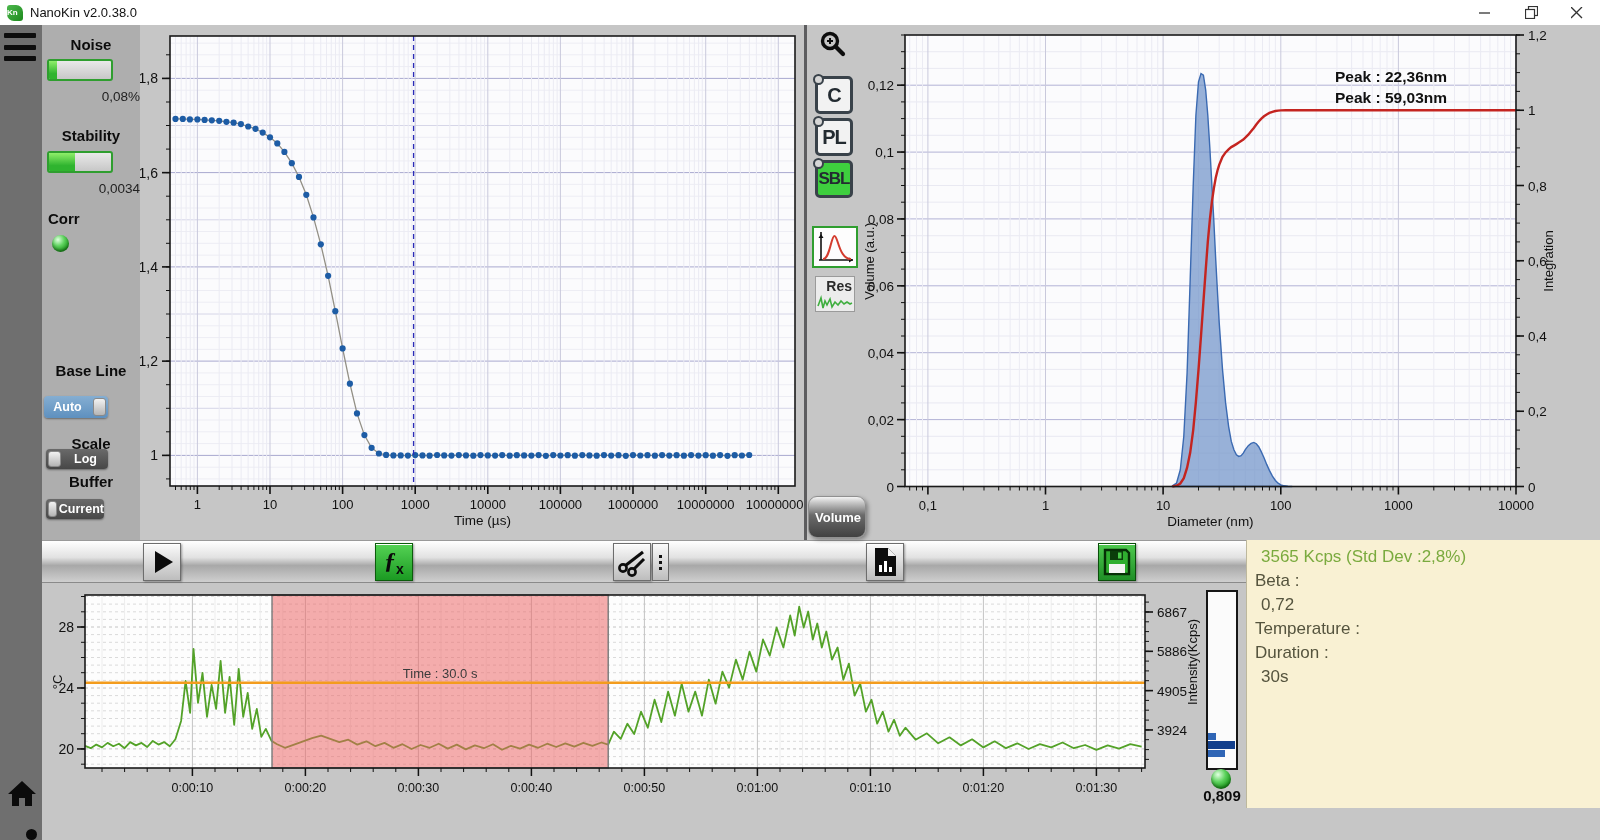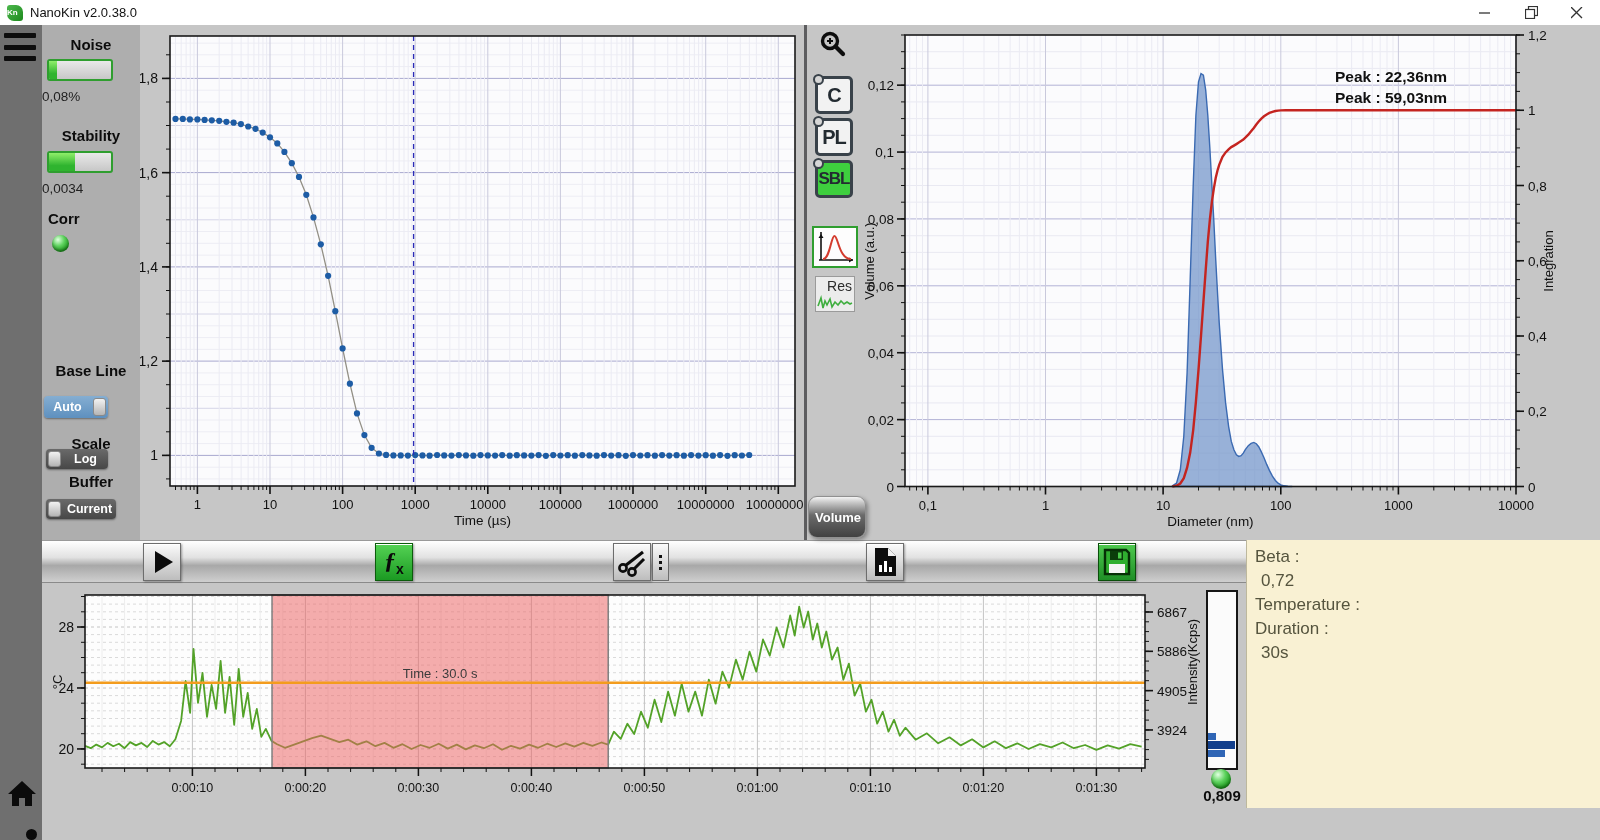--- a/index.html
+++ b/index.html
@@ -13,39 +13,39 @@
   .winbtn{width:46px;height:25px;display:flex;align-items:center;justify-content:center;color:#333;}
   
   .rail{position:absolute;left:0;top:25px;width:42px;height:815px;background:#6f6f6f;z-index:20;}
   .hamburger{position:absolute;left:4px;top:8px;width:32px;height:28px;display:flex;flex-direction:column;justify-content:space-between;cursor:pointer;}
   .hamburger span{display:block;height:5px;background:#0d0d0d;border-radius:1px;}
   .home{position:absolute;left:5px;top:752px;}
   .rail-dot{position:absolute;left:26px;top:804px;width:11px;height:11px;border-radius:50%;background:#0a0a0a;}
   
   .controls{position:absolute;left:42px;top:25px;width:98px;height:515px;background:#aeaeae;z-index:10;}
   .ctl-label{position:absolute;width:98px;text-align:center;font-weight:bold;font-size:15px;color:#0c0c0c;}
-  .ctl-value{position:absolute;width:98px;text-align:left;font-size:13.5px;color:#222;}
+  .ctl-value{position:absolute;width:98px;text-align:right;font-size:13.5px;color:#222;}
   .meter{position:absolute;left:5px;width:62px;height:18px;border:2px solid #2f9e2f;border-radius:3px;background:linear-gradient(180deg,#e9e9e9,#c7c7c7);overflow:hidden;}
   .meter .fill{height:100%;background:linear-gradient(180deg,#8fef6a,#2fb42f 70%);}
   .led{width:17px;height:17px;border-radius:50%;background:radial-gradient(circle at 35% 28%,#dfffdf 0%,#5fd35f 38%,#219e21 72%,#0b660b 100%);box-shadow:inset 0 -2px 3px rgba(0,0,0,.35);}
   .toggle{position:absolute;height:22px;border-radius:4px;display:flex;align-items:center;cursor:pointer;box-shadow:0 1px 2px rgba(0,0,0,.4);}
   .toggle .tlabel{flex:1;text-align:center;font-size:12.5px;font-weight:bold;color:#fff;}
   .toggle .knob{width:13px;height:18px;margin:0 2px;border-radius:3px;background:linear-gradient(180deg,#f2f2f2,#b5b5b5);border:1px solid #8a8a8a;box-sizing:border-box;}
   .toggle.blue{background:linear-gradient(180deg,#85aed2,#5e90bf);}
   .toggle.dark{background:linear-gradient(180deg,#6a6a6a,#474747);}
   
   .splitter{position:absolute;left:804px;top:25px;width:3px;height:515px;background:#5d5d5f;}
   
   .toolcol .zoomicon{position:absolute;left:818px;top:30px;cursor:pointer;}
   .cbtn{position:absolute;left:815px;width:38px;height:38px;background:#f2f2f2;border:3px solid #39424a;border-radius:5px;box-sizing:border-box;display:flex;align-items:center;justify-content:center;font-weight:bold;font-size:20px;color:#232b31;cursor:pointer;letter-spacing:-1px;}
   .cbtn .corner{position:absolute;top:-5px;left:-5px;width:7px;height:7px;border:2px solid #39424a;border-radius:50%;background:#d6d6d6;}
   .cbtn.active{background:#3ecf3e;}
   .peakbtn{position:absolute;left:812px;top:226px;width:46px;height:42px;background:#fdfdfd;border:2px solid #2f9e2f;box-sizing:border-box;cursor:pointer;}
   .resbtn{position:absolute;left:815px;top:276px;width:40px;height:36px;background:#ececec;border:1px solid #9a9a9a;box-sizing:border-box;cursor:pointer;}
-  .resbtn .restext{position:absolute;right:2px;top:1px;font-weight:normal;font-size:14px;color:#2b2b2b;}
+  .resbtn .restext{position:absolute;right:2px;top:1px;font-weight:bold;font-size:14px;color:#2b2b2b;}
   
   .chart{position:absolute;}
   
   .volume-btn{position:absolute;left:808px;top:496px;width:58px;height:42px;border-radius:9px;border:1px solid #909090;background:linear-gradient(180deg,#f4f4f4 0%,#cdcdcd 12%,#6b6b6b 45%,#414141 100%);color:#fff;font-weight:bold;font-size:13px;font-family:"Liberation Sans",sans-serif;cursor:pointer;box-shadow:2px 2px 4px rgba(0,0,0,.35);z-index:15;}
   
   .toolbar{position:absolute;left:42px;top:540px;width:1204px;height:43px;background:linear-gradient(180deg,#ffffff 0%,#e2e2e2 40%,#a8a8a8 60%,#cfcfcf 100%);border-top:1px solid #999;border-bottom:1px solid #8a8a8a;box-sizing:border-box;}
   .tbtn{position:absolute;top:2px;width:38px;height:38px;background:linear-gradient(180deg,#fbfbfb,#d2d2d2 65%,#bdbdbd);border:1px solid #6d6d6d;box-sizing:border-box;box-shadow:1px 1px 2px rgba(0,0,0,.35), inset 0 1px 0 #fff;display:flex;align-items:center;justify-content:center;cursor:pointer;}
   .tbtn.green{background:linear-gradient(180deg,#55d355,#1b9a22);border-color:#0c5c0c;}
   .play-icon{width:0;height:0;border-left:18px solid #0c0c0c;border-top:11px solid transparent;border-bottom:11px solid transparent;margin-left:4px;}
   .fx{color:#0a0a0a;font-size:24px;font-style:italic;font-weight:bold;font-family:"Liberation Serif",serif;line-height:1;}
@@ -125,21 +125,21 @@
     <span class="knob"></span>
   </div>
 
   <div class="ctl-label" style="top:410px">Scale</div>
   <div class="toggle dark" style="left:4px;top:424px;width:62px;height:20px">
     <span class="knob" style="height:16px"></span>
     <span class="tlabel">Log</span>
   </div>
 
   <div class="ctl-label" style="top:448px">Buffer</div>
-  <div class="toggle dark" style="left:4px;top:474px;width:70px;height:20px">
+  <div class="toggle dark" style="left:4px;top:474px;width:58px;height:20px">
     <span class="knob" style="height:16px"></span>
     <span class="tlabel">Current</span>
   </div>
 </div>
 
 <svg id="chart-corr" class="chart" style="left:100px;top:26px" width="705" height="512" viewBox="100 26 705 512">
     <rect x="170" y="36" width="625" height="450" fill="#fbfbfd"></rect>
     <line x1="170" y1="478.9" x2="795" y2="478.9" stroke="#ededf4" stroke-width="1"></line>
     <line x1="170" y1="467.2" x2="795" y2="467.2" stroke="#ededf4" stroke-width="1"></line>
     <line x1="170" y1="455.4" x2="795" y2="455.4" stroke="#a8a8cf" stroke-width="1"></line>
@@ -943,19 +943,20 @@
 <div class="histo">
   <div class="bar" style="top:141px;width:8px;height:7px;background:#2f65b5"></div>
   <div class="bar" style="top:149px;width:27px;height:8px;background:#123f8c"></div>
   <div class="bar" style="top:158px;width:17px;height:7px;background:#2f65b5"></div>
 </div>
 <div class="bigled"></div>
 <div class="histo-value">0,809</div>
 
 <div class="info-panel">
   <div>
+      <div class="ip-value" style="color: rgb(122, 170, 62);">3565 Kcps (Std Dev :2,8%)</div>
       <div class="ip-label">Beta :</div>
       <div class="ip-value" style="color: rgb(85, 84, 62);">0,72</div>
       <div class="ip-label">Temperature :</div>
       <div class="ip-label">Duration :</div>
       <div class="ip-value" style="color: rgb(85, 84, 62);">30s</div>
     </div>
 </div>
 
 </body></html>

